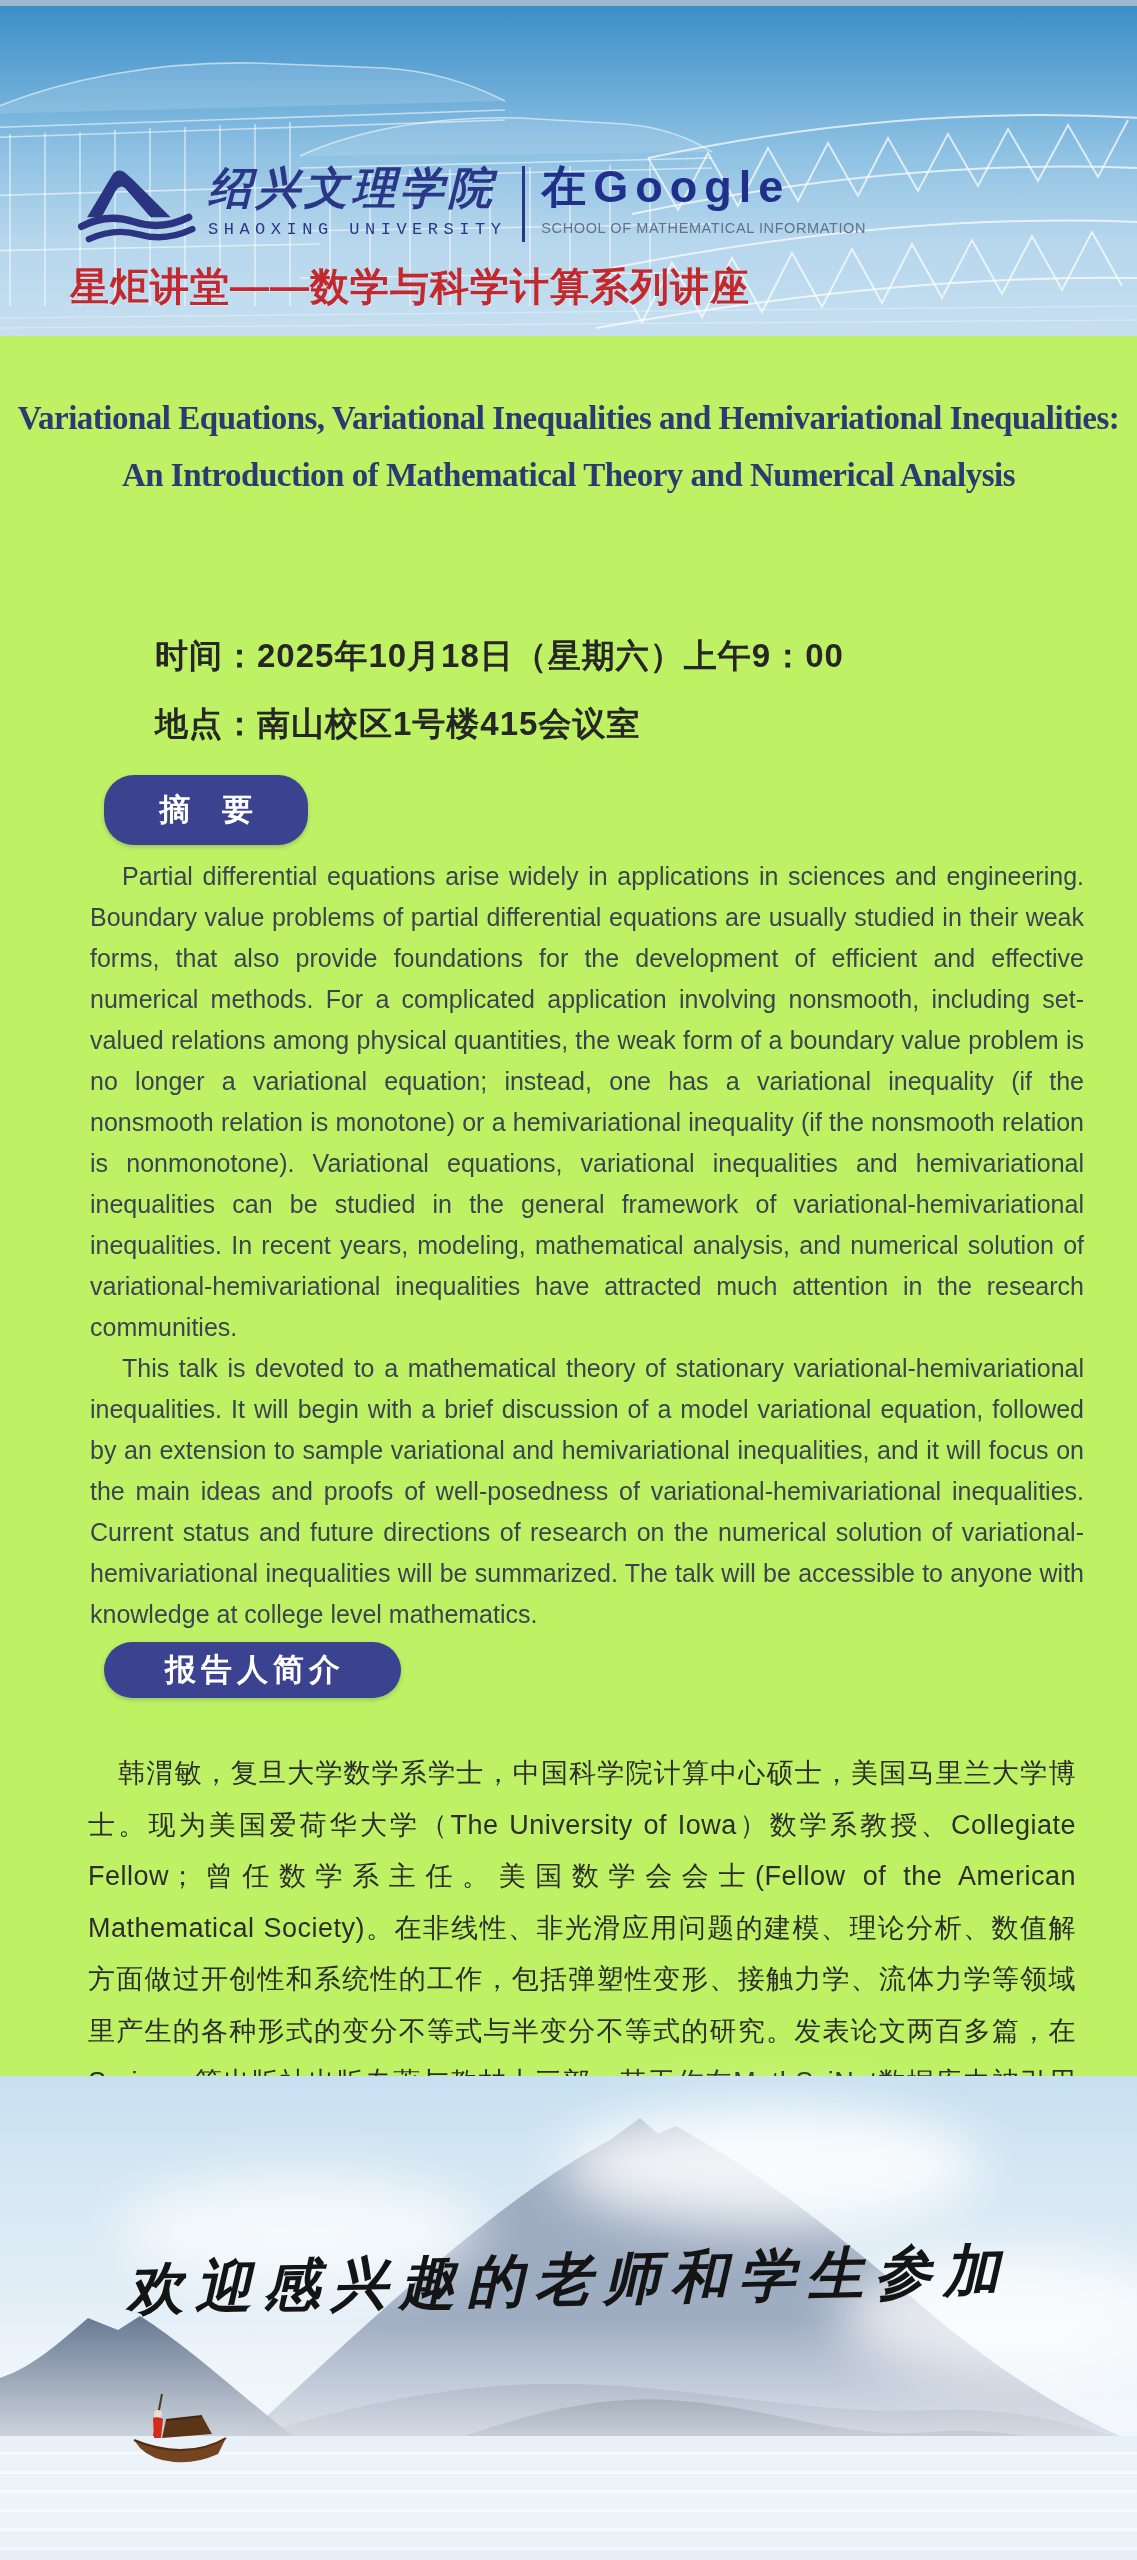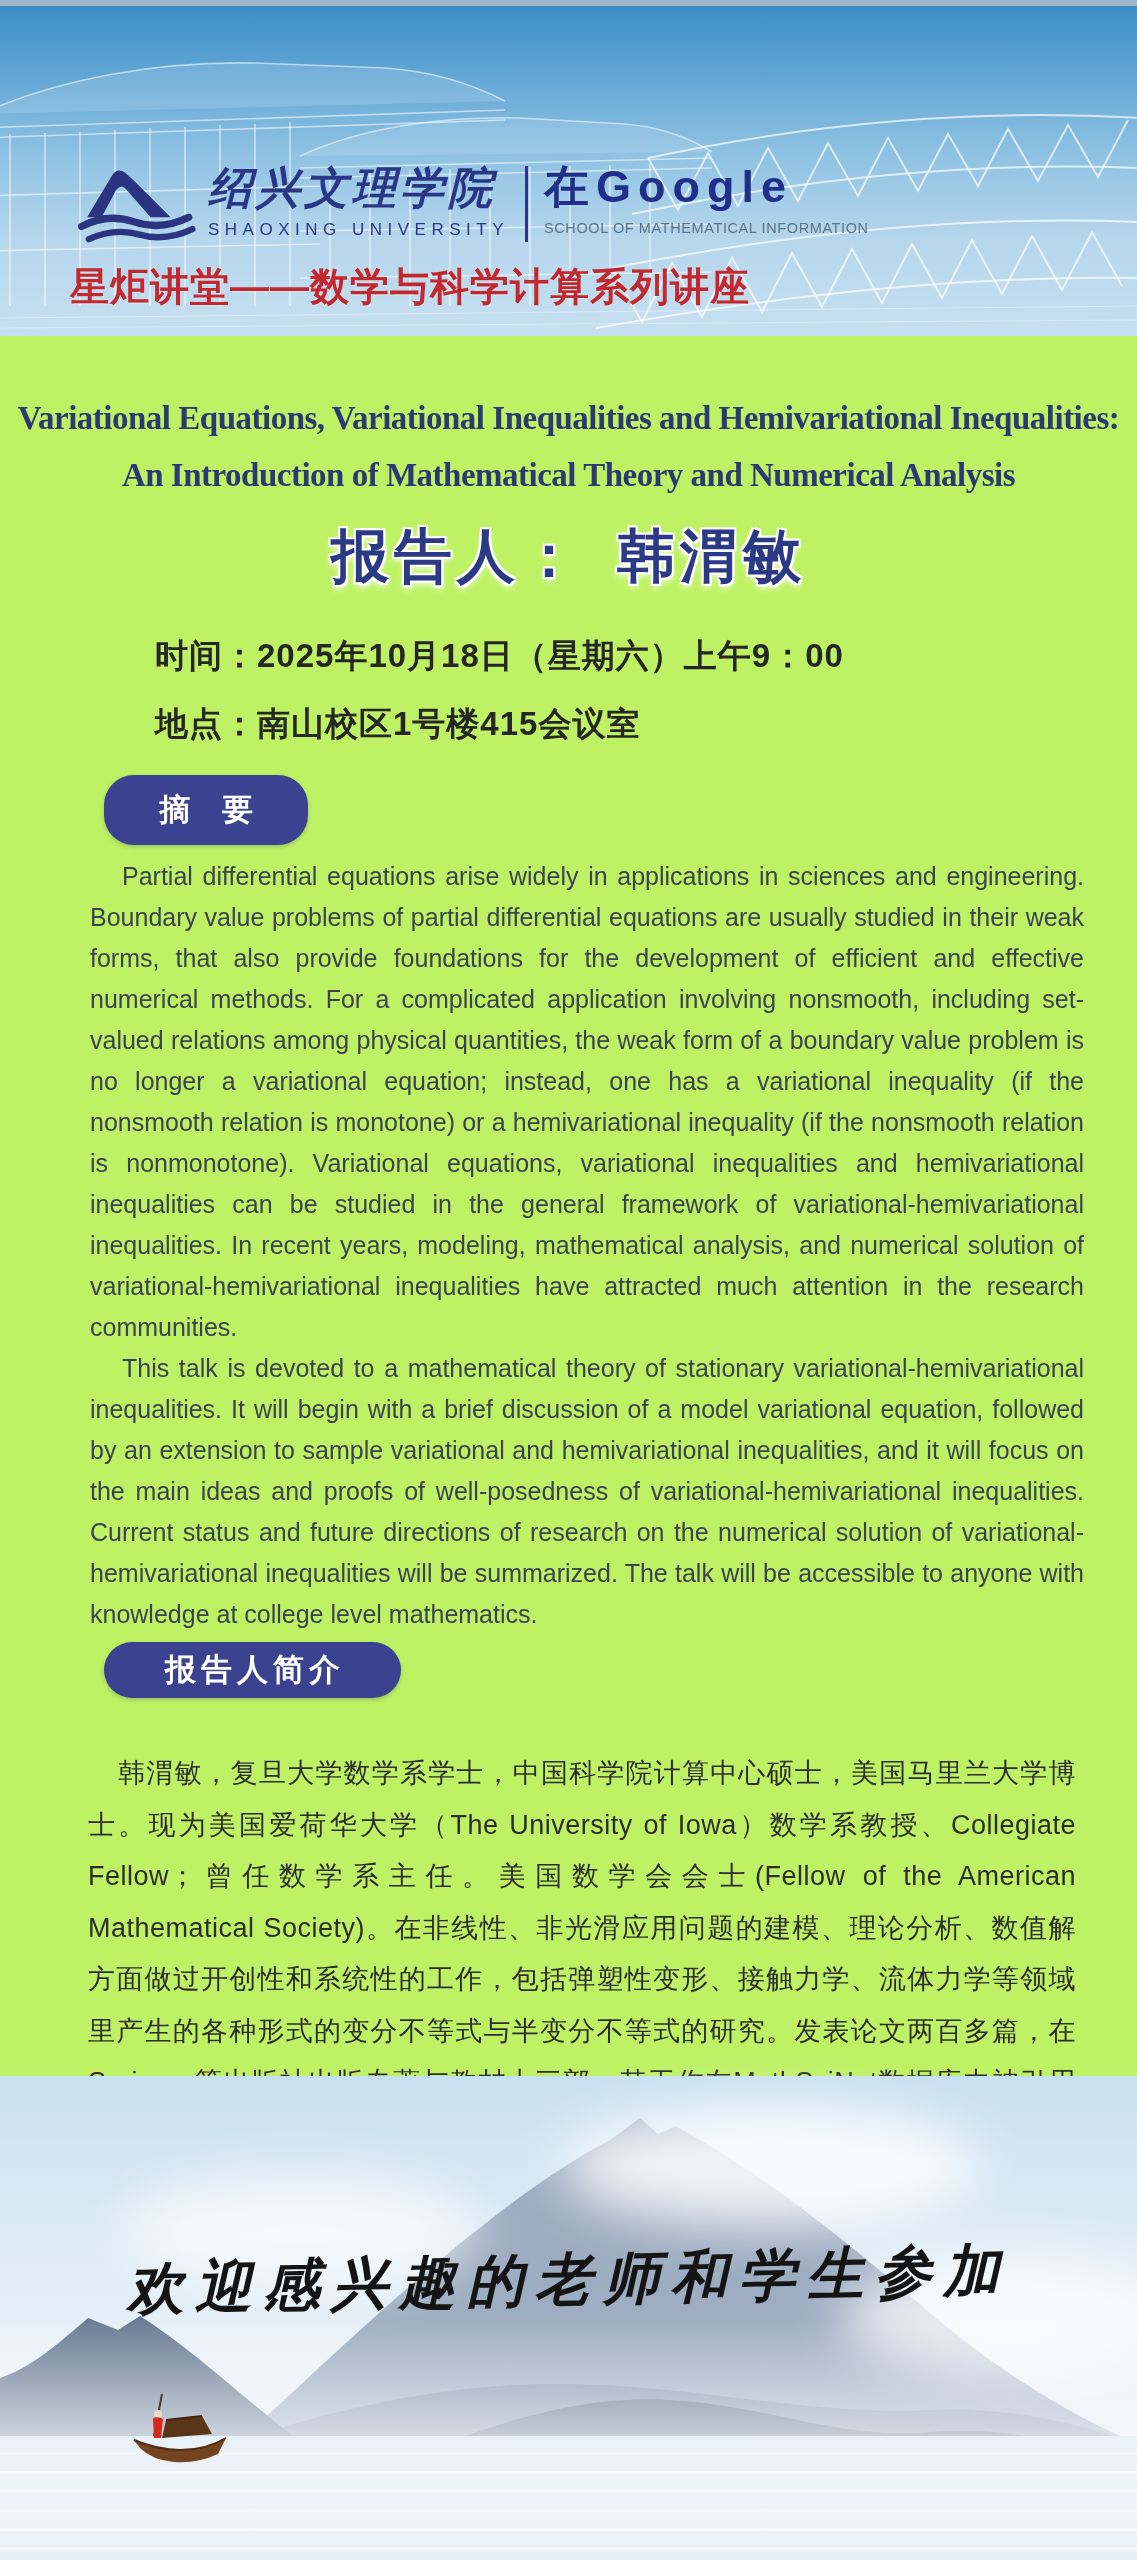--- a/index.html
+++ b/index.html
@@ -21,21 +21,21 @@
 
   
   .logo-row{position:absolute;left:78px;top:156px;display:flex;align-items:flex-start;}
   .logo-mark{width:118px;height:88px;flex:0 0 auto;}
   .univ-block{margin-left:12px;margin-top:2px;}
   .univ-cn{
     font-family:"DejaVu Serif",serif;font-style:italic;font-weight:700;
     font-size:44px;line-height:48px;color:#2a3787;letter-spacing:4px;white-space:nowrap;
   }
   .univ-en{
-    font-family:Liberation Sans, sans-serif;
+    font-family:Liberation Mono, monospace;
     font-size:17px;color:#2a3787;letter-spacing:5.5px;margin-top:8px;white-space:nowrap;
   }
   .logo-divider{width:3px;height:76px;background:#2a3787;margin:4px 16px 0 16px;}
   .school-block{margin-top:0;}
   .school-cn{
     font-size:45px;line-height:50px;font-weight:800;color:#1f2f8a;
     letter-spacing:7px;white-space:nowrap;
   }
   .school-en{font-size:14.5px;color:#5e7288;letter-spacing:0.6px;margin-top:8px;white-space:nowrap;}
 
@@ -167,23 +167,20 @@
     </div>
   </div>
 
   <div class="series-title">星炬讲堂——数学与科学计算系列讲座</div>
 
   <div class="talk-title">
     <div>Variational Equations, Variational Inequalities and Hemivariational Inequalities:</div>
     <div>An Introduction of Mathematical Theory and Numerical Analysis</div>
   </div>
 
-  <div class="speaker-row">
-    <span class="label">报告人：</span><span>韩渭敏</span>
-  </div>
 
   <div class="meta-line time-line">时间：2025年10月18日（星期六）上午9：00</div>
   <div class="meta-line loc-line">地点：南山校区1号楼415会议室</div>
 
   <div class="pill pill-abstract">摘 要</div>
   <div class="abstract">
     <p>Partial differential equations arise widely in applications in sciences and engineering. Boundary value problems of partial differential equations are usually studied in their weak forms, that also provide foundations for the development of efficient and effective numerical methods.  For a complicated application involving nonsmooth, including set-valued relations among physical quantities, the weak form of a boundary value problem is no longer a variational equation; instead, one has a variational inequality (if the nonsmooth relation is monotone) or a hemivariational inequality (if the nonsmooth relation is nonmonotone). Variational equations, variational inequalities and hemivariational inequalities can be studied in the general framework of variational-hemivariational inequalities.  In recent years, modeling, mathematical analysis, and numerical solution of variational-hemivariational inequalities have attracted much attention in the research communities.</p>
     <p>This talk is devoted to a mathematical theory of stationary variational-hemivariational inequalities. It will begin with a brief discussion of a model variational equation, followed by an extension to sample variational and hemivariational inequalities, and it will focus on the main ideas and proofs of well-posedness of variational-hemivariational inequalities.  Current status and future directions of research on the numerical solution of variational-hemivariational inequalities will be summarized. The talk will be accessible to anyone with knowledge at college level mathematics.</p>
   </div>
 

